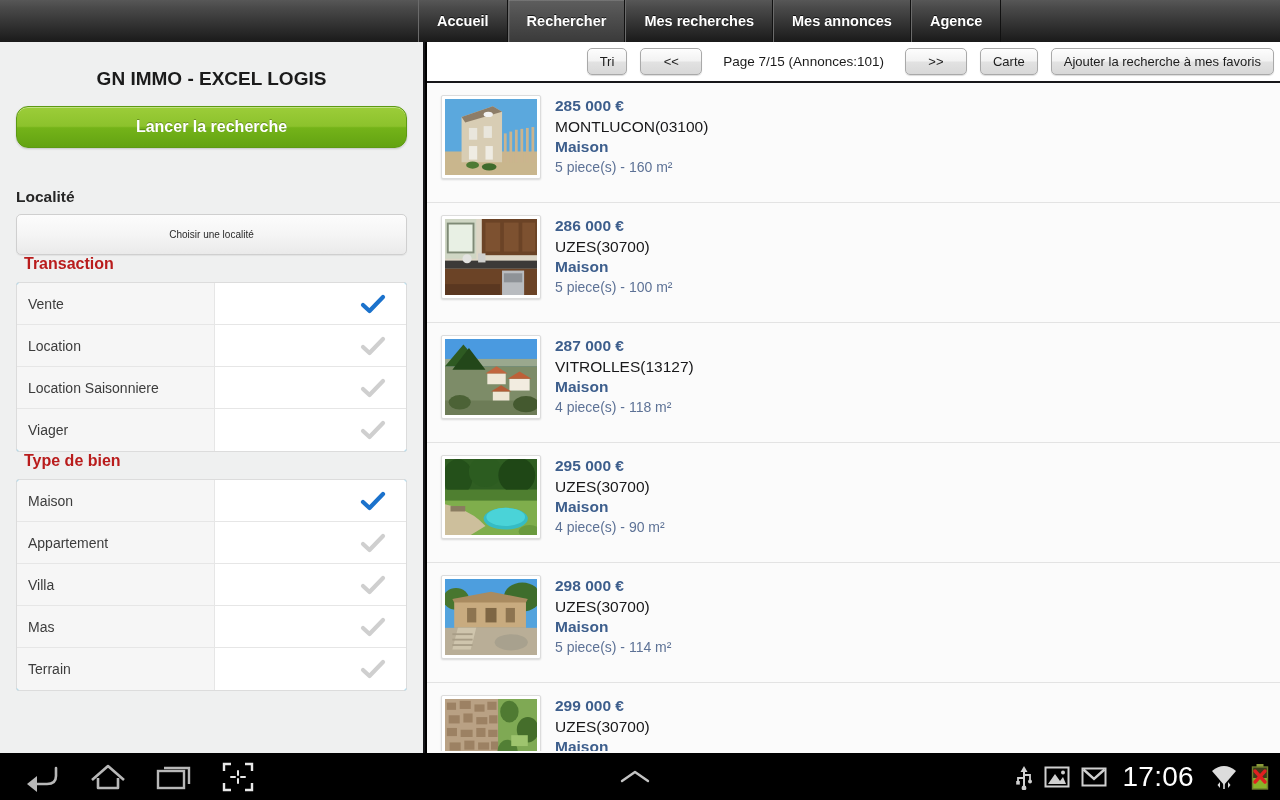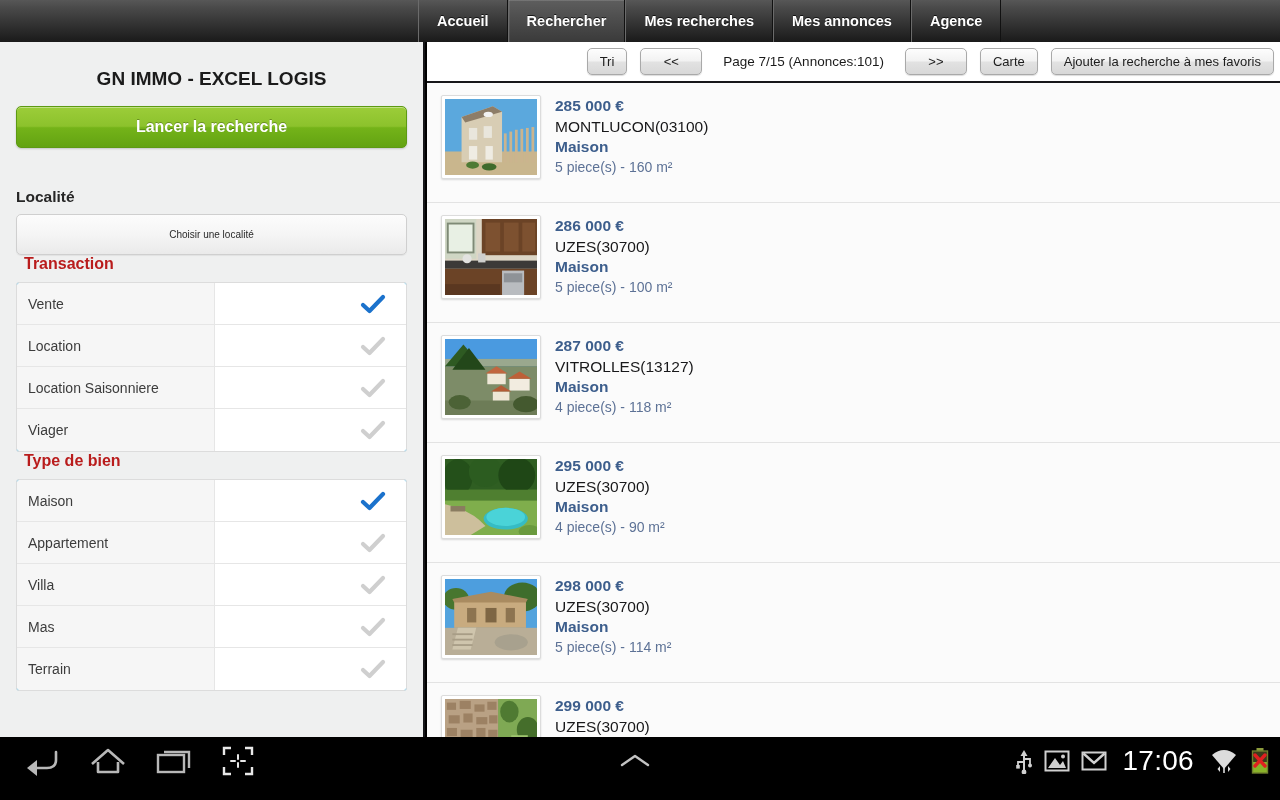--- a/index.html
+++ b/index.html
@@ -48,21 +48,21 @@
   .app-title {
     text-align: center;
     font-size: 19px; font-weight: bold; color: #1b1b1b;
     margin-top: 26px;
   }
   .btn-search {
     display: block; width: 100%; height: 42px;
     margin-top: 16px;
     background: linear-gradient(to bottom, #9ccd39 0%, #8cc22c 48%, #74b319 52%, #63a312 100%);
     border: 1px solid #5d9a13;
-    border-radius: 5px;
+    border-radius: 12px;
     color: #fff; font-size: 16px; font-weight: bold;
     text-shadow: 0 -1px 0 rgba(0,0,0,.28);
     box-shadow: inset 0 1px 0 rgba(255,255,255,.38), 0 1px 2px rgba(0,0,0,.18);
     cursor: pointer;
   }
   .field-label {
     font-size: 15.5px; font-weight: bold; color: #262626;
     margin-top: 40px; margin-bottom: 8px;
   }
   .btn-locality {
@@ -155,21 +155,21 @@
   }
   .thumb { width: 100%; height: 100%; display: block; overflow: hidden; }
   .info { padding-left: 14px; padding-top: 1px; line-height: 1.33; }
   .l-price { font-size: 15.5px; font-weight: bold; color: #3d5e8c; }
   .l-city  { font-size: 15.5px; color: #18181a; }
   .l-type  { font-size: 15.5px; font-weight: bold; color: #3d5e8c; }
   .l-det   { font-size: 14px; color: #5d7296; }
 
   
   .sysbar {
-    position: absolute; left: 0; bottom: 16px;
+    position: absolute; left: 0; bottom: 0;
     width: 1280px; height: 47px;
     background: #000;
     display: flex; align-items: center;
   }
   .sys-left { display: flex; align-items: center; gap: 30px; padding-left: 26px; }
   .sys-center { flex: 1; display: flex; align-items: center; justify-content: center; }
   .sys-right { display: flex; align-items: center; gap: 11px; padding-right: 10px; }
   .sys-ico { display: block; }
   .clock { color: #fff; font-size: 28px; letter-spacing: .3px; padding: 0 4px; }
 </style>

